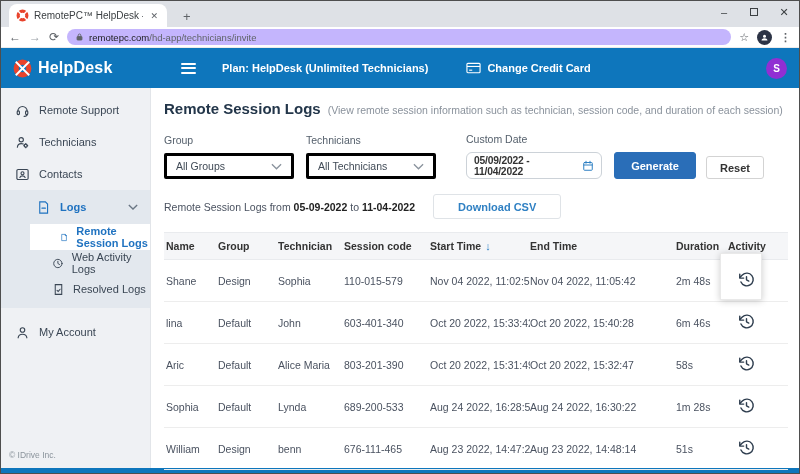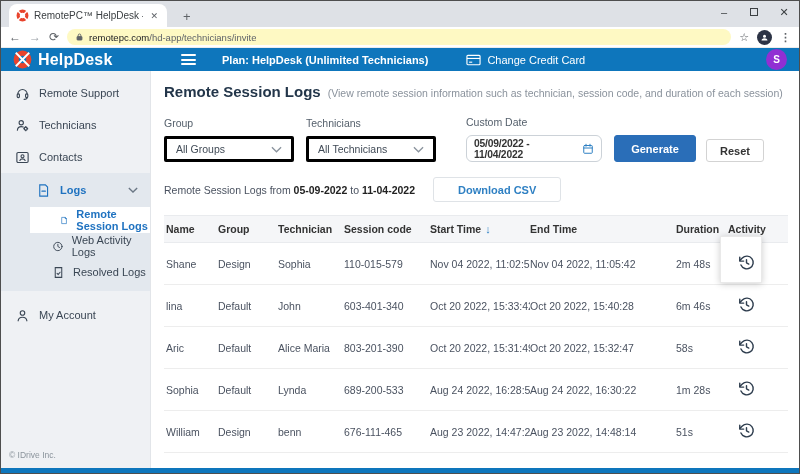--- a/index.html
+++ b/index.html
@@ -13,37 +13,37 @@
   .tab-title { flex:1; font-size:10px; color:#3c4043; white-space:nowrap; overflow:hidden; }
   .tab-close { font-size:9px; color:#5f6368; cursor:default; padding:0 2px; }
   .newtab-btn { font-size:13px; color:#5f6368; margin-left:10px; padding:0 6px 3px; }
   .win-controls { margin-left:auto; display:flex; align-self:flex-start; height:22px; }
   .win-btn { width:30px; display:flex; align-items:center; justify-content:center; font-size:11px; color:#3c4043; }
   .win-max { width:8px; height:8px; border:1px solid #3c4043; display:inline-block; }
 
   .toolbar { height:21px; background:#fff; display:flex; align-items:center; padding:0 8px; gap:8px; flex:0 0 auto; border-bottom:1px solid #ebebeb; }
   .nav-glyph { font-size:12px; color:#5f6368; line-height:1; }
   .nav-glyph.dim { color:#9aa0a6; }
-  .omnibox { flex:1; height:16px; background:#fef9c3; border-radius:8px; display:flex; align-items:center; padding:0 8px; gap:5px; }
+  .omnibox { flex:1; height:16px; background:#c4b5fd; border-radius:8px; display:flex; align-items:center; padding:0 8px; gap:5px; }
   .url { font-size:9.5px; white-space:nowrap; overflow:hidden; }
   .url .domain { color:#202124; }
   .url .path { color:#5f6368; }
   .star { font-size:11px; color:#5f6368; }
   .profile-avatar { width:15px; height:15px; border-radius:50%; background:#2c3345; display:flex; align-items:center; justify-content:center; }
   .menu-dots { font-size:11px; color:#5f6368; font-weight:bold; }
 
   
-  .appbar { height:23px; background:#0e76bc; display:flex; align-items:center; padding:0 12px; flex:0 0 auto; color:#fff; }
+  .appbar { height:40px; background:#0e76bc; display:flex; align-items:center; padding:0 12px; flex:0 0 auto; color:#fff; }
   .brand { display:flex; align-items:center; gap:6px; width:150px; }
   .brand-name { font-size:16px; font-weight:bold; letter-spacing:.2px; }
   .hamburger { display:flex; flex-direction:column; gap:2.5px; margin:0 0 0 18px; cursor:pointer; }
   .hamburger span { display:block; width:15px; height:2px; background:#fff; border-radius:1px; }
   .plan-text { font-size:11px; margin-left:26px; font-weight:bold; }
   .ccc { display:flex; align-items:center; gap:6px; margin-left:38px; cursor:pointer; }
-  .ccc-label { font-size:11px; font-weight:normal; }
+  .ccc-label { font-size:11px; font-weight:bold; }
   .user-avatar { margin-left:auto; width:21px; height:21px; border-radius:50%; background:#912fd3; color:#fff; font-size:10px; font-weight:bold; display:flex; align-items:center; justify-content:center; }
 
   
   .page { flex:1; display:flex; min-height:0; }
   .sidebar { width:150px; background:#eff1f4; border-right:1px solid #e2e5e9; display:flex; flex-direction:column; flex:0 0 auto; font-size:11px; color:#3a4654; }
   .side-item { height:32px; display:flex; align-items:center; gap:9px; padding-left:14px; cursor:pointer; }
   .side-item svg { flex:0 0 auto; }
   .logs-group { background:#e3e8ee; padding-bottom:6px;padding-left:21px; }
   .logs-head { height:34px; display:flex; align-items:center; gap:9px; padding-left:14px; color:#1f72c0; font-weight:bold; cursor:pointer; }
   .logs-head .chev { margin-left:auto; margin-right:12px; }

